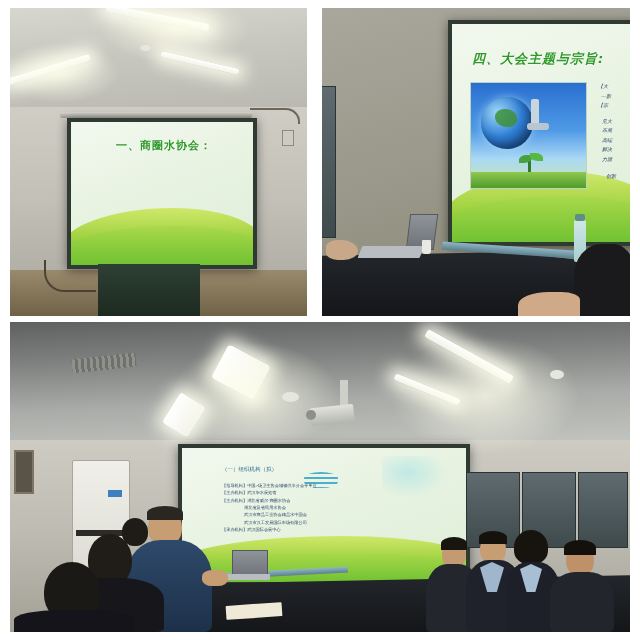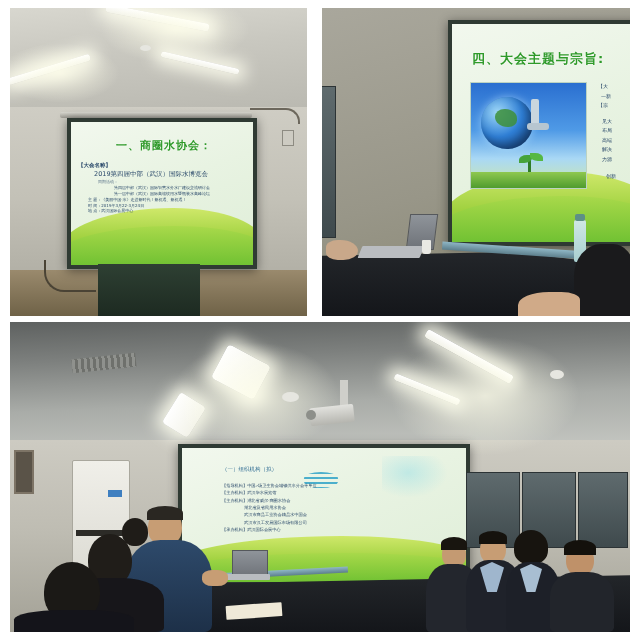--- a/index.html
+++ b/index.html
@@ -4,21 +4,21 @@
 <style>
   html,body{margin:0;padding:0;}
   body{
     width:640px;height:640px;background:#ffffff;overflow:hidden;
     font-family:"DejaVu Sans","Liberation Sans",sans-serif;
   }
   .collage{position:relative;width:640px;height:640px;background:#ffffff;}
 
   .panel{position:absolute;overflow:hidden;background:#4a4a46;}
   #panel-top-left{left:10px;top:8px;width:297px;height:308px;}
-  #panel-top-right{left:322px;top:8px;width:308px;height:308px;}
+  #panel-top-right{left:322px;top:8px;width:308px;height:308px;font-style:italic;}
   #panel-bottom{left:10px;top:322px;width:620px;height:310px;}
 
   
   .room{position:absolute;inset:0;}
   .ceiling{position:absolute;left:0;top:0;width:100%;height:34%;
     background:linear-gradient(175deg,#d8d7cf 0%,#c9c8c0 40%,#b9b8b0 100%);}
   .wall{position:absolute;left:0;top:32%;width:100%;height:54%;
     background:linear-gradient(180deg,#cfcdc4 0%,#c3c1b7 55%,#b2b0a6 100%);}
   .floor{position:absolute;left:0;bottom:0;width:100%;height:15%;
     background:linear-gradient(180deg,#9a8a6d 0%,#6f6247 100%);}
@@ -90,30 +90,20 @@
       <div style="position:absolute;left:240px;top:100px;width:48px;height:14px;
                   border-top:2px solid #6c675c;border-right:2px solid #6c675c;
                   border-radius:0 14px 0 0;"></div>
 
       <div class="screen-frame" style="left:57px;top:110px;width:182px;height:143px;">
         <div class="screen">
           <div class="slide">
             <div class="slide-wave"></div>
             <div class="slide-wave2"></div>
             <div class="slide-title" style="left:45px;top:16px;font-size:11px;letter-spacing:1px;">一、商圈水协会：</div>
-            <div class="slide-body blurtext" style="left:7px;top:40px;font-size:5px;">
-              <span class="ln" style="font-weight:bold;font-size:5.5px;">【大会名称】</span>
-              <span class="ln" style="margin-left:16px;font-size:6.5px;">2019第四届中部（武汉）国际水博览会</span>
-              <span class="ln" style="margin-left:20px;font-size:4px;opacity:.75;">同期活动：</span>
-              <span class="ln" style="margin-left:36px;font-size:4px;">第四届中部（武汉）国际智慧水务水厂建设交流研讨会</span>
-              <span class="ln" style="margin-left:36px;font-size:4px;">第一届中部（武汉）国际高端饮用水暨瓶装水高峰论坛</span>
-              <span class="ln" style="margin-left:10px;font-size:4px;">主    题：《美丽中国·水》走进新时代！新机遇、新机遇！</span>
-              <span class="ln" style="margin-left:10px;font-size:4px;">时    间：2019年3月22-3月24日</span>
-              <span class="ln" style="margin-left:10px;font-size:4px;">地    点：武汉国际会展中心</span>
-            </div>
           </div>
         </div>
       </div>
 
       <div style="position:absolute;left:88px;top:256px;width:102px;height:52px;
                   background:linear-gradient(180deg,#2e4033,#1d2a21);"></div>
       <div style="position:absolute;left:34px;top:252px;width:50px;height:30px;
                   border-bottom:2px solid #4a4335;border-left:2px solid #4a4335;border-radius:0 0 0 20px;"></div>
       <div style="position:absolute;left:272px;top:122px;width:10px;height:14px;
                   background:#cdcbc2;border:1px solid #8d8b82;"></div>

